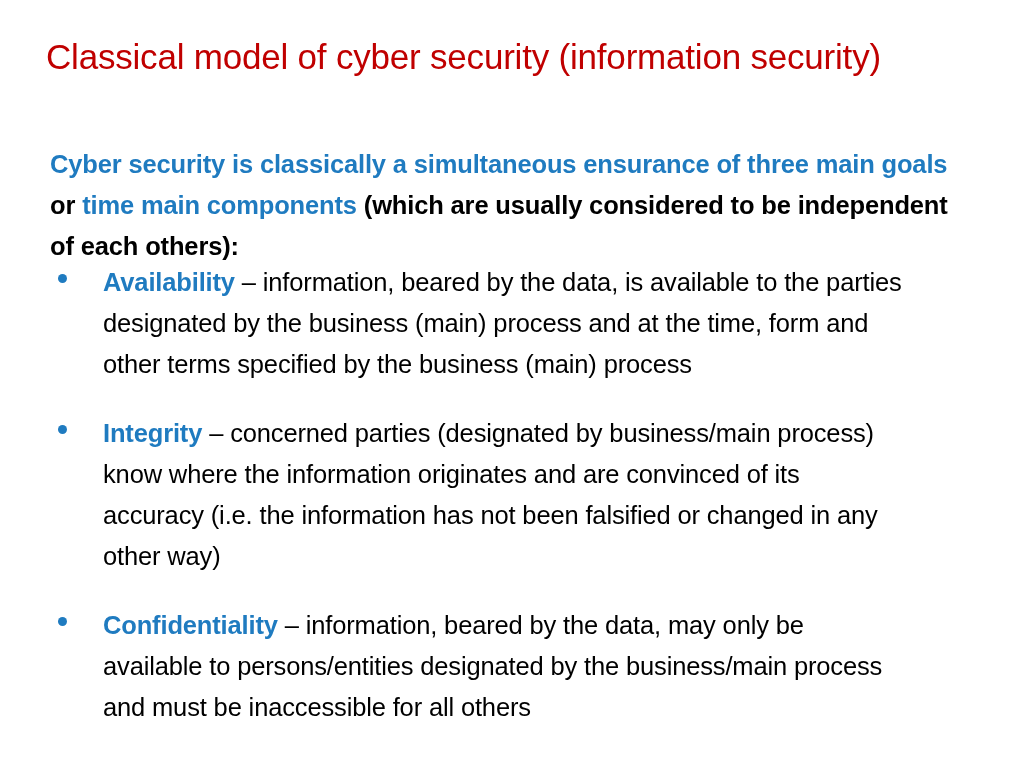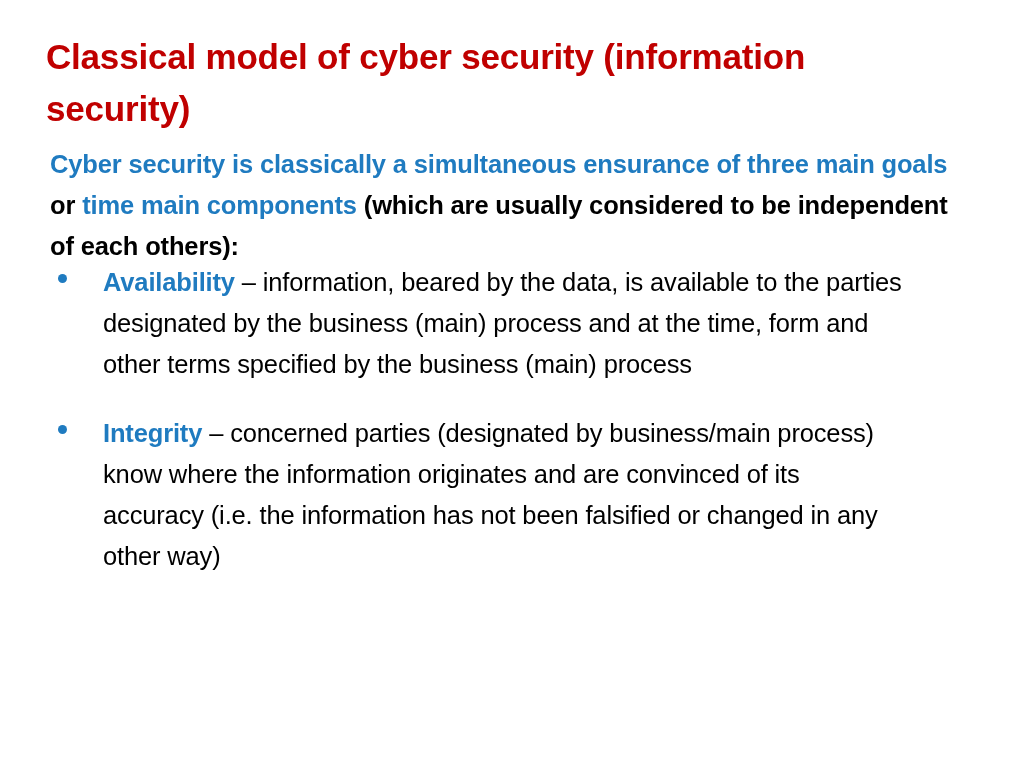--- a/index.html
+++ b/index.html
@@ -26,21 +26,21 @@
   }
 
   
   #slide-title {
     position: absolute;
     left: 46px;
     top: 8px;
     width: 900px;
     color: #C00000;
     font-size: 35px;
-    font-weight: bold;
+    font-weight: normal;
     line-height: 52px;
     letter-spacing: -0.2px;
     white-space: normal;
   }
 
   
   #intro-paragraph {
     position: absolute;
     left: 50px;
     top: 118px;
@@ -110,15 +110,19 @@
     <div class="bullet-row">
       <span class="bullet-marker"></span>
       <span class="bullet-text"><span class="bullet-term">Availability</span><span> – </span><span>information, beared by the data, is available to the parties designated by the business (main) process and at the time, form and other terms specified by the business (main) process</span></span>
     </div>
 
     <div class="bullet-row">
       <span class="bullet-marker"></span>
       <span class="bullet-text"><span class="bullet-term">Integrity</span><span> – </span><span>concerned parties (designated by business/main process) know where the information originates and are convinced of its accuracy (i.e. the information has not been falsified or changed in any other way)</span></span>
     </div>
 
+    <div class="bullet-row">
+      <span class="bullet-marker"></span>
+      <span class="bullet-text"><span class="bullet-term">Confidentiality</span><span> – </span><span>information, beared by the data, may only be available to persons/entities designated by the business/main process  and must be inaccessible for all others</span></span>
+    </div>
 
   </div>
 </div>
 
 </body></html>

